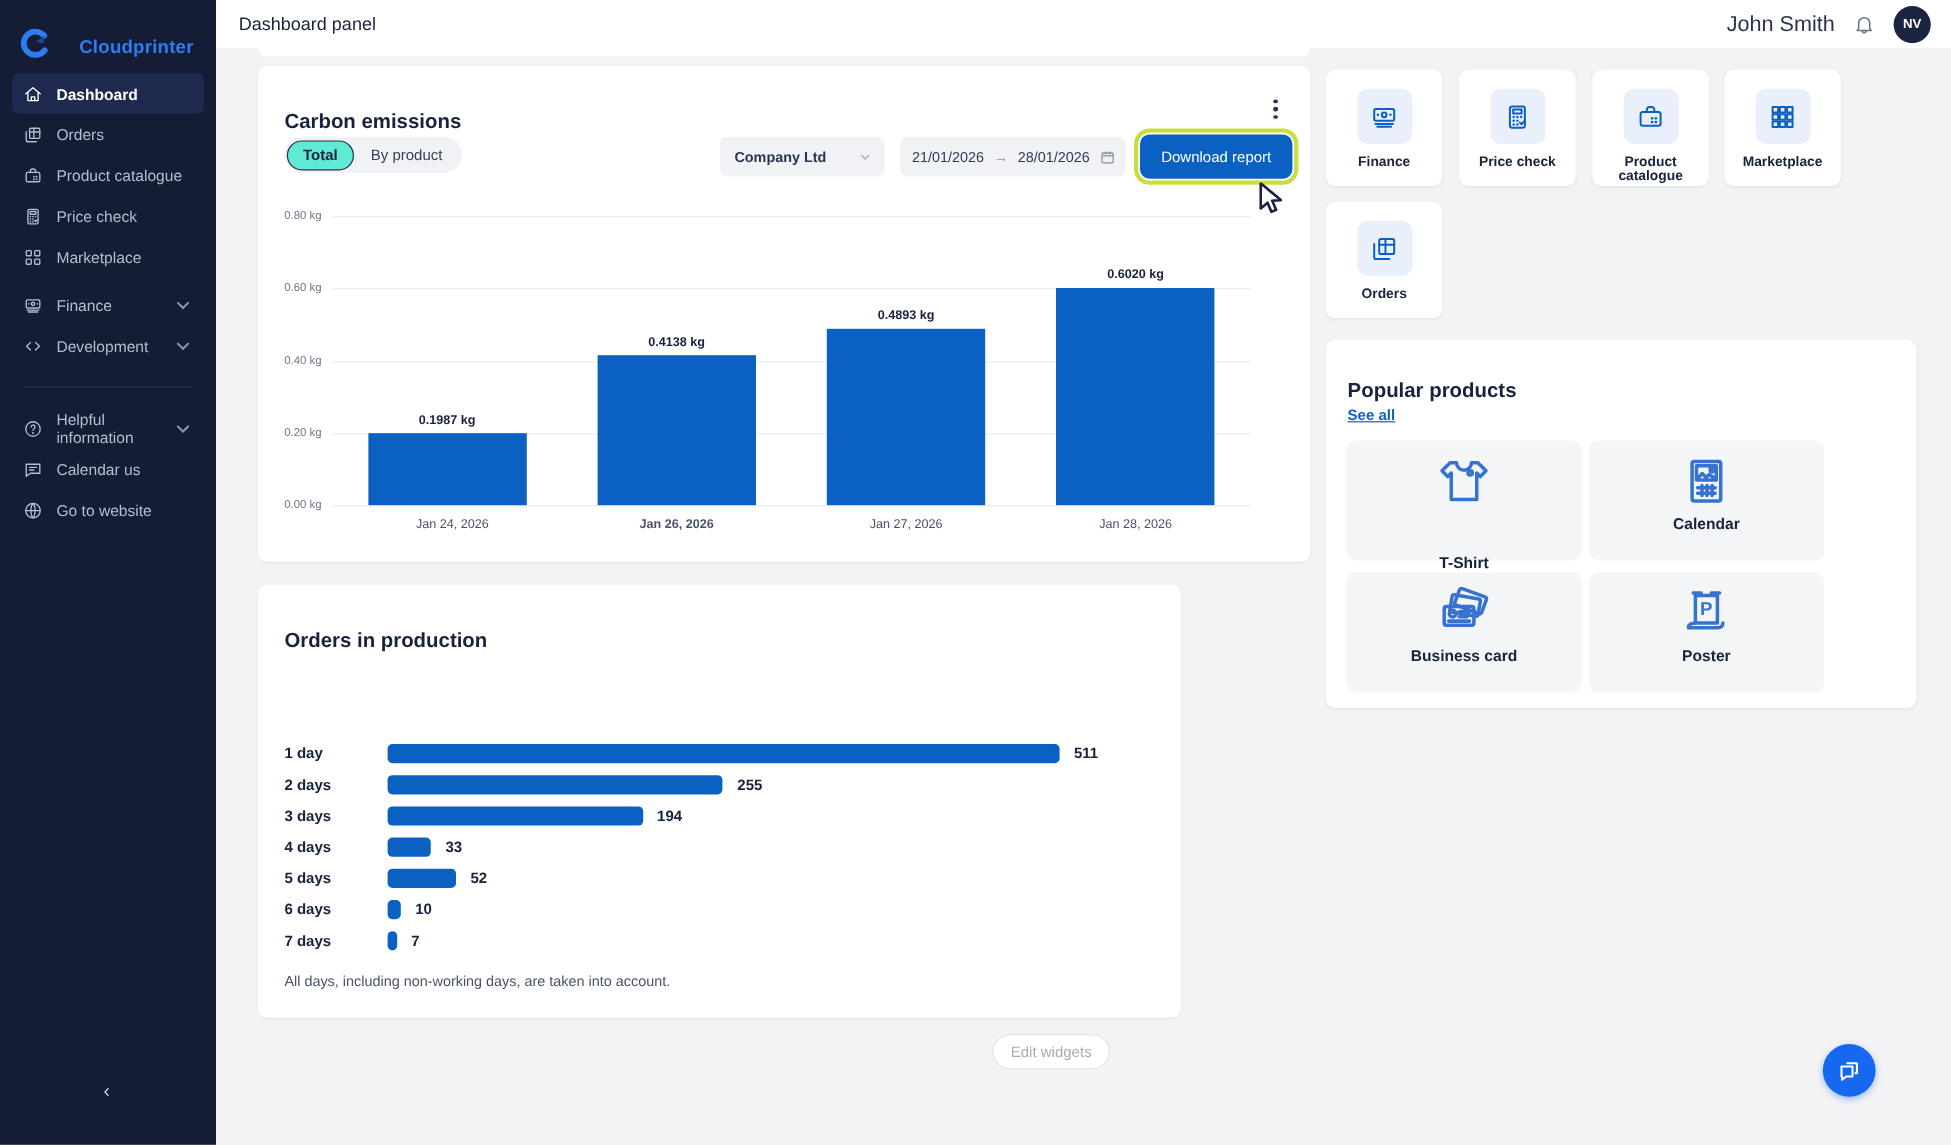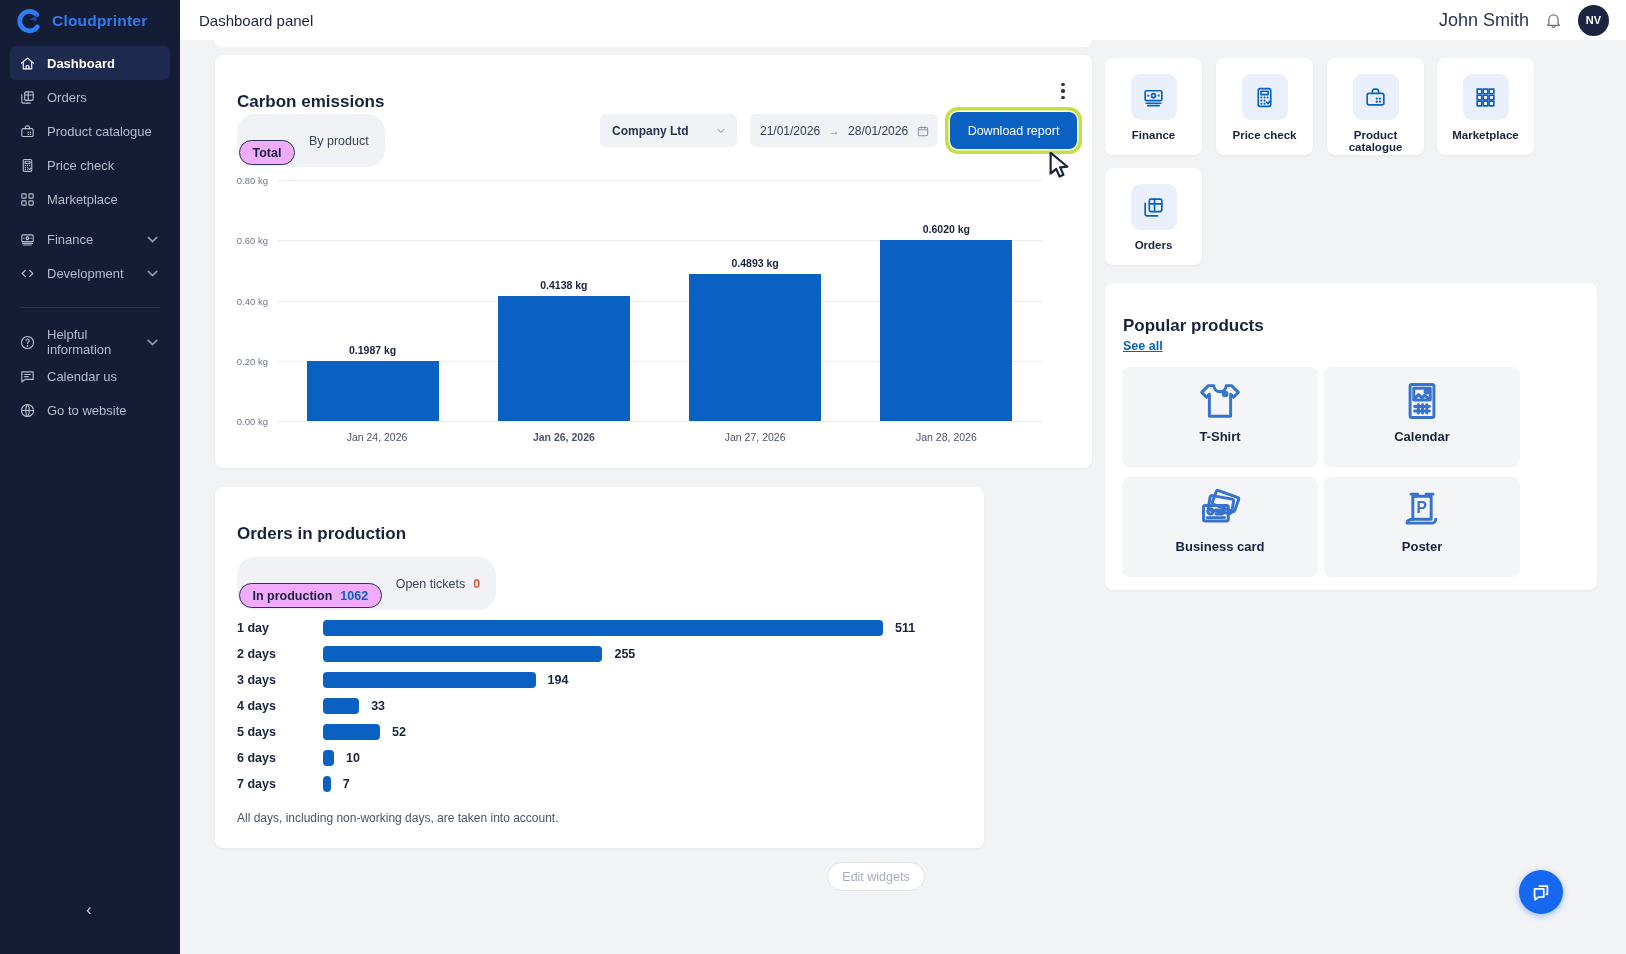--- a/index.html
+++ b/index.html
@@ -3,21 +3,21 @@
 <meta charset="utf-8">
 <style>
   html,body{margin:0;padding:0;}
   body{width:1626px;height:954px;position:relative;background:#f2f3f5;
        font-family:"Liberation Sans",sans-serif;overflow:hidden;color:#19223c;}
   svg{display:block;}
   .icn{display:inline-flex;align-items:center;justify-content:center;flex:none;}
 
   
   .sidebar{position:absolute;left:0;top:0;width:180px;height:954px;background:#151c35;color:#b4bccd;z-index:6;}
-  .logo{display:flex;align-items:center;gap:10px;padding:8px 0 12px 16px;}
+  .logo{display:flex;align-items:flex-end;gap:24px;padding:23px 0 12px 16px;}
   .logo-text{color:#2e7cf2;font-weight:bold;font-size:15.5px;letter-spacing:.2px;}
   .nav-item{display:flex;align-items:center;gap:11px;height:34px;margin:0 10px;padding:0 9px;border-radius:6px;font-size:13px;cursor:pointer;}
   .nav-item.active{background:#1d2a4e;color:#fff;font-weight:bold;}
   .nav-item .icn svg{width:17px;height:17px;}
   .nav-chevron{margin-left:auto;color:#8d96ab;}
   .nav-chevron svg{width:12px;height:12px;}
   .nav-divider{height:1px;background:#2b3354;margin:17px 20px;}
   .nav-gap{height:6px;}
   .collapse-btn{position:absolute;left:72px;bottom:32px;width:34px;height:24px;background:none;border:none;color:#cfd5e2;font-size:16px;cursor:pointer;}
 
@@ -35,21 +35,21 @@
   .sliver{position:absolute;left:215px;top:40px;width:877px;height:7px;background:#fff;border-radius:0 0 8px 8px;}
   #carbon-card{left:215px;top:55px;width:877px;height:413px;}
   #orders-card{left:215px;top:487px;width:769px;height:361px;}
   .section-title{position:absolute;left:22px;top:23px;font-size:17px;font-weight:bold;color:#19223c;}
   .kebab{position:absolute;right:20px;top:26px;width:18px;height:20px;display:flex;flex-direction:column;align-items:center;gap:3px;cursor:pointer;background:none;border:none;padding:2px;}
   .kebab i{width:3.5px;height:3.5px;border-radius:50%;background:#2a3350;}
 
   
   .seg{position:absolute;display:flex;align-items:center;background:#f1f2f5;border-radius:18px;padding:2px;}
   .seg .tab{display:flex;align-items:center;gap:8px;padding:6px 14px;font-size:12.5px;color:#3a4257;border-radius:16px;cursor:pointer;white-space:nowrap;}
-  .seg .tab.on{background:#f0abfc;border:1.5px solid #2a3350;font-weight:bold;color:#19223c;padding:4.5px 12.5px;margin-top:24px;}
+  .seg .tab.on{background:#5eead4;border:1.5px solid #2a3350;font-weight:bold;color:#19223c;padding:4.5px 12.5px;}
   .seg .cnt{font-weight:bold;}
 
   
   .select{position:absolute;left:385px;top:59px;width:137px;height:33px;background:#f1f2f5;border-radius:6px;display:flex;align-items:center;padding:0 10px 0 12px;font-size:12px;font-weight:bold;color:#2a3350;box-sizing:border-box;cursor:pointer;}
   .select .nav-chevron{color:#a9b0bf;}
   .daterange{position:absolute;left:535px;top:59px;width:188px;height:33px;background:#f1f2f5;border-radius:6px;display:flex;align-items:center;gap:8px;padding:0 10px;font-size:12px;color:#333c55;box-sizing:border-box;cursor:pointer;}
   .dr-arrow{color:#8a93a5;font-size:12px;}
   .dr-cal{margin-left:auto;color:#8a93a5;}
   .dr-cal svg{width:14px;height:14px;}
   .download-btn{position:absolute;left:735px;top:57px;width:127px;height:37px;background:#0b61c2;color:#fff;border:none;border-radius:8px;font-size:12.5px;font-family:inherit;cursor:pointer;
@@ -295,30 +295,20 @@
       <div class="vbar-label" style="left: 474.125px; top: 91.5984px;">0.4893 kg</div>
       <div class="xtick" style="left: 474.125px; top: 266px;">Jan 27, 2026</div>
       <div class="vbar" style="left: 665.375px; top: 74.6475px; height: 181.352px; background: rgb(11, 97, 194);"></div>
       <div class="vbar-label" style="left: 665.375px; top: 57.6475px;">0.6020 kg</div>
       <div class="xtick" style="left: 665.375px; top: 266px;">Jan 28, 2026</div>
     </div>
 </section>
 
 <section class="card" id="orders-card">
   <h2 class="section-title">Orders in production</h2>
-  <div class="seg" id="orders-tabs" style="left:22px;top:70px;">
-      <span class="tab on">
-        <span>In production</span>
-        <span class="cnt" style="color: rgb(11, 97, 194);">1062</span>
-      </span>
-      <span class="tab">
-        <span>Open tickets</span>
-        <span class="cnt" style="color: rgb(232, 86, 60);">0</span>
-      </span>
-    </div>
   <div id="hchart">
       <div class="hlabel" style="top: 133px;">1 day</div>
       <div class="hbar" style="top: 133px; width: 560px; background: rgb(11, 97, 194);"></div>
       <div class="hval" style="left: 680px; top: 133px;">511</div>
       <div class="hlabel" style="top: 159px;">2 days</div>
       <div class="hbar" style="top: 159px; width: 279.452px; background: rgb(11, 97, 194);"></div>
       <div class="hval" style="left: 399.452px; top: 159px;">255</div>
       <div class="hlabel" style="top: 185px;">3 days</div>
       <div class="hbar" style="top: 185px; width: 212.603px; background: rgb(11, 97, 194);"></div>
       <div class="hval" style="left: 332.603px; top: 185px;">194</div>
@@ -406,21 +396,21 @@
         </span>
       </span>
       <span class="tlabel">Orders</span>
     </div>
   </div>
 
 <section class="card" id="pop-card">
   <h2 class="pop-title">Popular products</h2>
   <a class="see-all">See all</a>
   <div id="prod-tiles">
-      <div class="ptile" style="left: 17px; top: 84px;">
+      <div class="ptile" style="left: 17px; top: 84px; gap: 32px;">
         <span class="icn ">
           <svg viewBox="0 0 24 24" fill="none" stroke="currentColor" stroke-width="1.6" stroke-linecap="round" stroke-linejoin="round">
             <path d="M15.4 3.6h2.9L22 7.3l-2.6 2.6-1.6-1.6v12H6.2v-12L4.6 9.9 2 7.3l3.7-3.7h2.9a3.4 3.4 0 0 0 6.8 0z"></path>
             <circle cx="14.8" cy="8.2" r="1"></circle>
           </svg>
         </span>
         <span class="plabel">T-Shirt</span>
       </div>
       <div class="ptile" style="left: 219px; top: 84px;">
         <span class="icn ">

